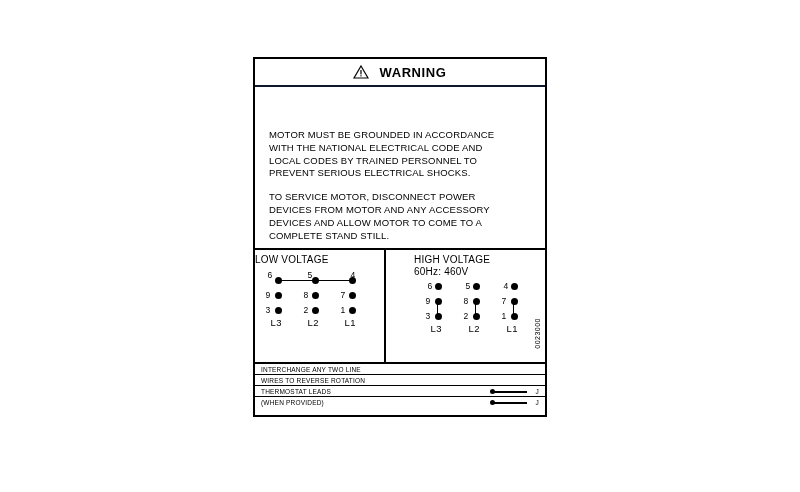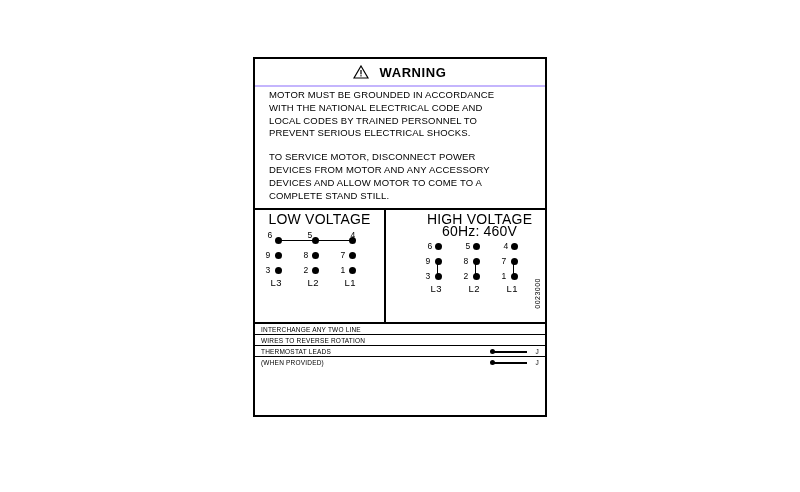--- a/index.html
+++ b/index.html
@@ -23,21 +23,21 @@
     width: 294px;
     height: 360px;
     border: 2px solid #000;
     background: #fff;
     box-sizing: border-box;
   }
 
   
   .warn-header {
     height: 26px;
-    border-bottom: 2px solid #c4b5fd;
+    border-bottom: 2px solid #0f172a;
     display: flex;
     align-items: center;
     justify-content: center;
     gap: 10px;
   }
   .warn-tri {
     width: 16px;
     height: 14px;
     position: relative;
   }
@@ -46,20 +46,21 @@
     font-size: 13px;
     font-weight: bold;
     letter-spacing: 0.6px;
     color: #000;
   }
 
   
   .warn-body {
     padding: 2px 10px 6px 14px;
     border-bottom: 2px solid #000;
+    margin-top: 40px;
   }
   .warn-p {
     font-size: 9.5px;
     line-height: 12.8px;
     color: #000;
     letter-spacing: 0.15px;
     margin: 0;
     white-space: pre-line;
   }
   .warn-p + .warn-p { margin-top: 11px; }
@@ -77,22 +78,22 @@
   }
   .volt-panel.low {
     width: 50%;
     border-right: 2px solid #000;
   }
   .volt-panel.high {
     width: 50%;
     margin-left: 28px;
   }
   .volt-head {
-    text-align: center;
-    font-size: 14px;
+    text-align: left;
+    font-size: 10px;
     line-height: 11.5px;
     color: #000;
     letter-spacing: 0.2px;
   }
   .volt-head .t { font-weight: normal; }
 
   
   .diagram {
     position: relative;
     margin: 5px auto 0;

